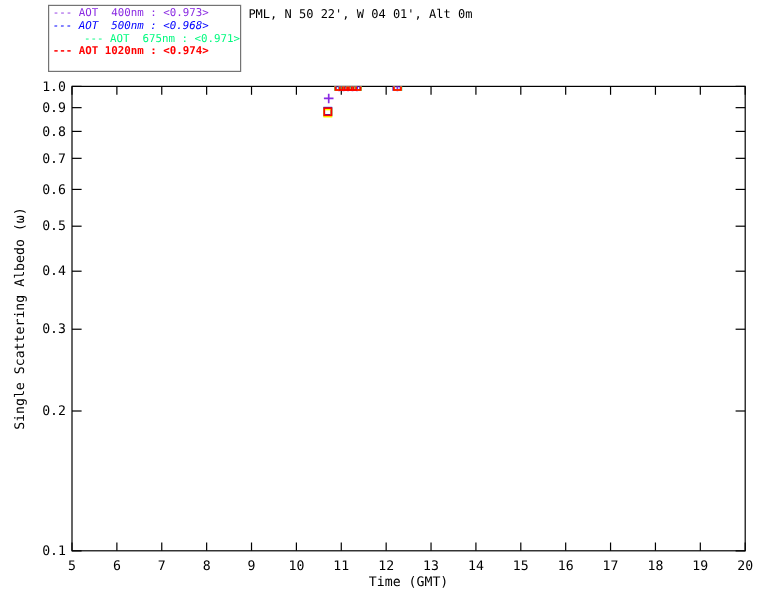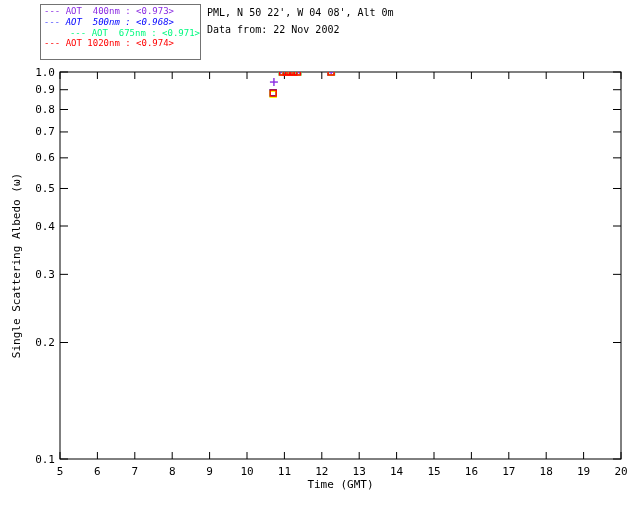--- a/index.html
+++ b/index.html
@@ -22,26 +22,25 @@
   .header-line{font-size:10px;line-height:17px;white-space:pre;}
   svg text{font-family:"DejaVu Sans Mono", monospace;fill:#000;}
 </style>
 </head>
 <body>
 
 <div class="legend-box">
     <div class="legend-row" style="color: rgb(138, 43, 226);">--- AOT  400nm : &lt;0.973&gt;</div>
     <div class="legend-row" style="color: rgb(0, 0, 255); font-style: italic;">--- AOT  500nm : &lt;0.968&gt;</div>
     <div class="legend-row" style="color: rgb(0, 250, 127); text-align: right;">--- AOT  675nm : &lt;0.971&gt;</div>
-    <div class="legend-row" style="color: rgb(255, 0, 0);">--- AOT 1020nm : &lt;0.974&gt;</div>
+    <div class="legend-row" style="color: rgb(255, 0, 0); font-weight: bold;">--- AOT 1020nm : &lt;0.974&gt;</div>
   </div>
 
 <div class="header-block">
-  <div class="header-line">PML, N 50 22', W 04 08', Alt 0m</div>
-  <div class="header-line">Data from: 22 Nov 2002</div>
+  <div class="header-line">PML, N 50 22', W 04 01', Alt 0m</div>
 </div>
 
 <svg id="plot" width="640" height="512" viewBox="0 0 640 512" xmlns="http://www.w3.org/2000/svg">
     <defs>
       <clipPath id="frameclip">
         <rect x="60" y="72" width="561" height="387"></rect>
       </clipPath>
     </defs>
     <rect x="60" y="72" width="561" height="387" fill="none" stroke="#000" stroke-width="1"></rect>
     <line x1="60" y1="459" x2="60" y2="452" stroke="#000"></line>

